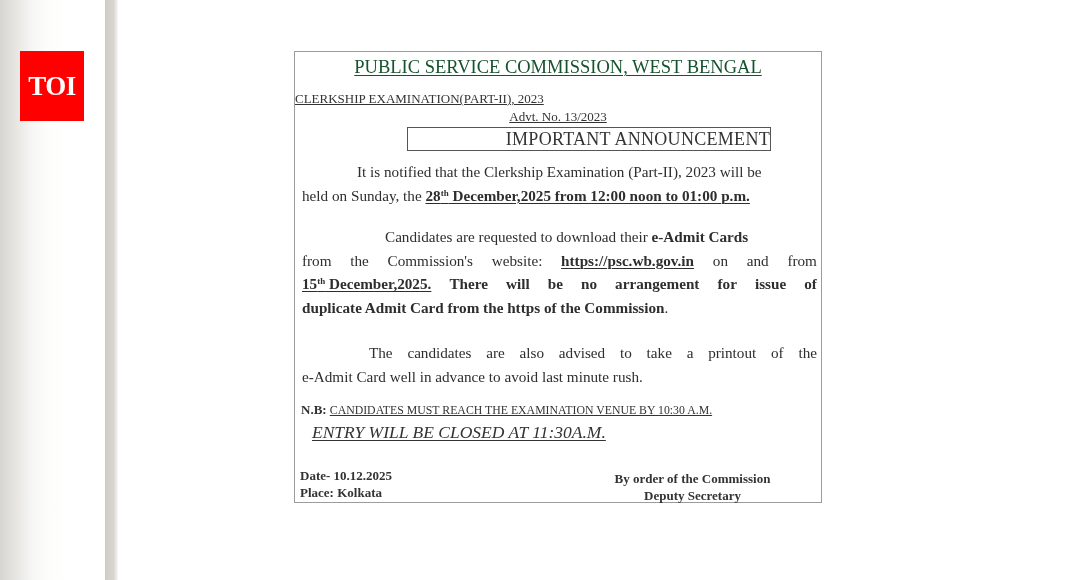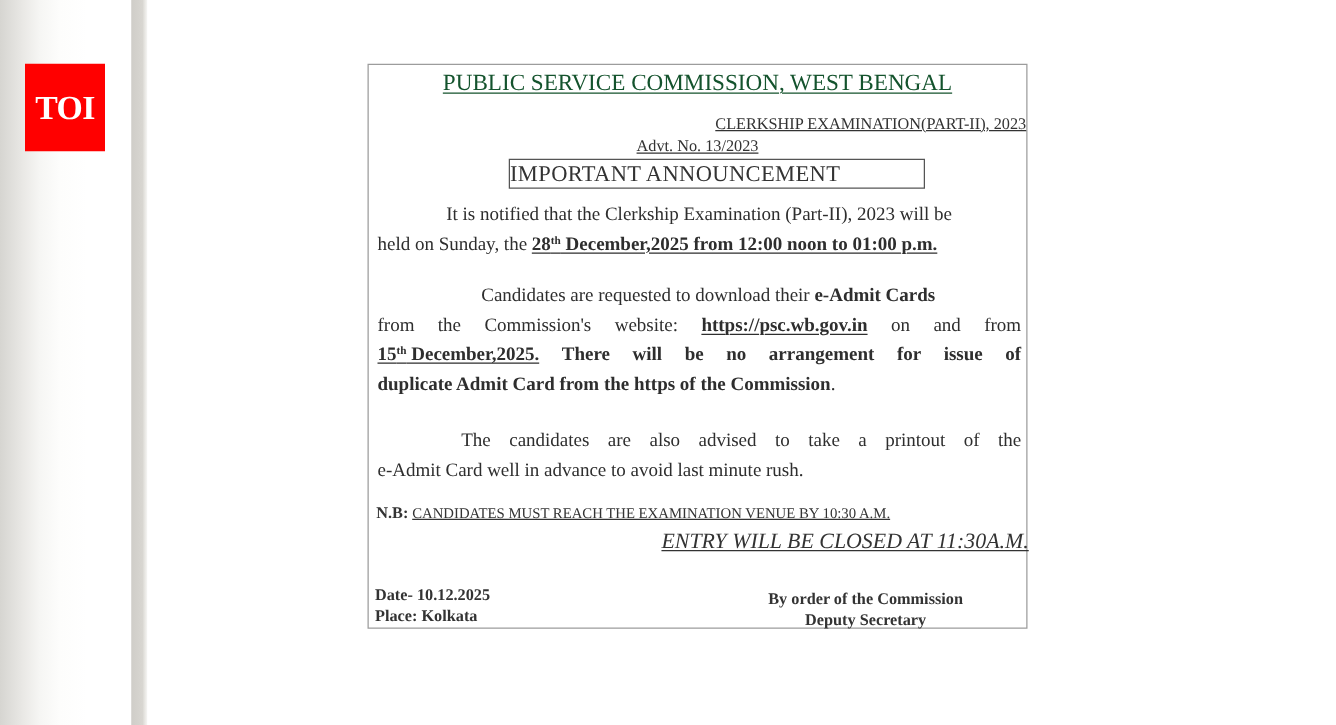--- a/index.html
+++ b/index.html
@@ -66,42 +66,42 @@
       text-align: center;
       font-size: 18.5px;
       text-decoration: underline;
       text-decoration-thickness: 1px;
       text-underline-offset: 2px;
       color: #14532d;
     }
     .subtitle {
       left: 0; width: 100%;
       top: 39px;
-      text-align: right;
+      text-align: left;
       font-size: 13px;
       text-decoration: underline;
       text-decoration-thickness: 1px;
       color: #333;
     }
     .advt {
       left: 0; width: 100%;
       top: 57px;
       text-align: center;
       font-size: 13px;
       text-decoration: underline;
       text-decoration-thickness: 1px;
       color: #333;
     }
     .announce-box {
       position: absolute;
       left: 112px; top: 75px;
-      width: 333px; height: 24px;
+      width: 364px; height: 24px;
       border: 1.5px solid #555;
       box-sizing: border-box;
-      text-align: left;
+      text-align: right;
       font-size: 18px;
       line-height: 22px;
       letter-spacing: 0.3px;
       color: #333;
     }
     .para {
       position: absolute;
       left: 7px;
       width: 515px;
       font-size: 15.2px;
@@ -124,23 +124,23 @@
       position: absolute;
       left: 6px; top: 350px;
       font-size: 12.5px;
       white-space: nowrap;
       color: #333;
     }
     .nb .label { font-weight: bold; font-size: 13px; }
     .nb .text { font-size: 11.8px; text-decoration: underline; text-decoration-thickness: 1px; }
     .entry {
       position: absolute;
-      left: 0; width: 528px;
+      left: 17px; width: 528px;
       top: 370px;
-      text-align: right;
+      text-align: left;
       font-size: 17.5px;
       font-style: italic;
       text-decoration: underline;
       text-decoration-thickness: 1px;
       text-underline-offset: 2px;
       color: #333;
     }
     .footer-left {
       position: absolute;
       left: 5px; top: 415px;

